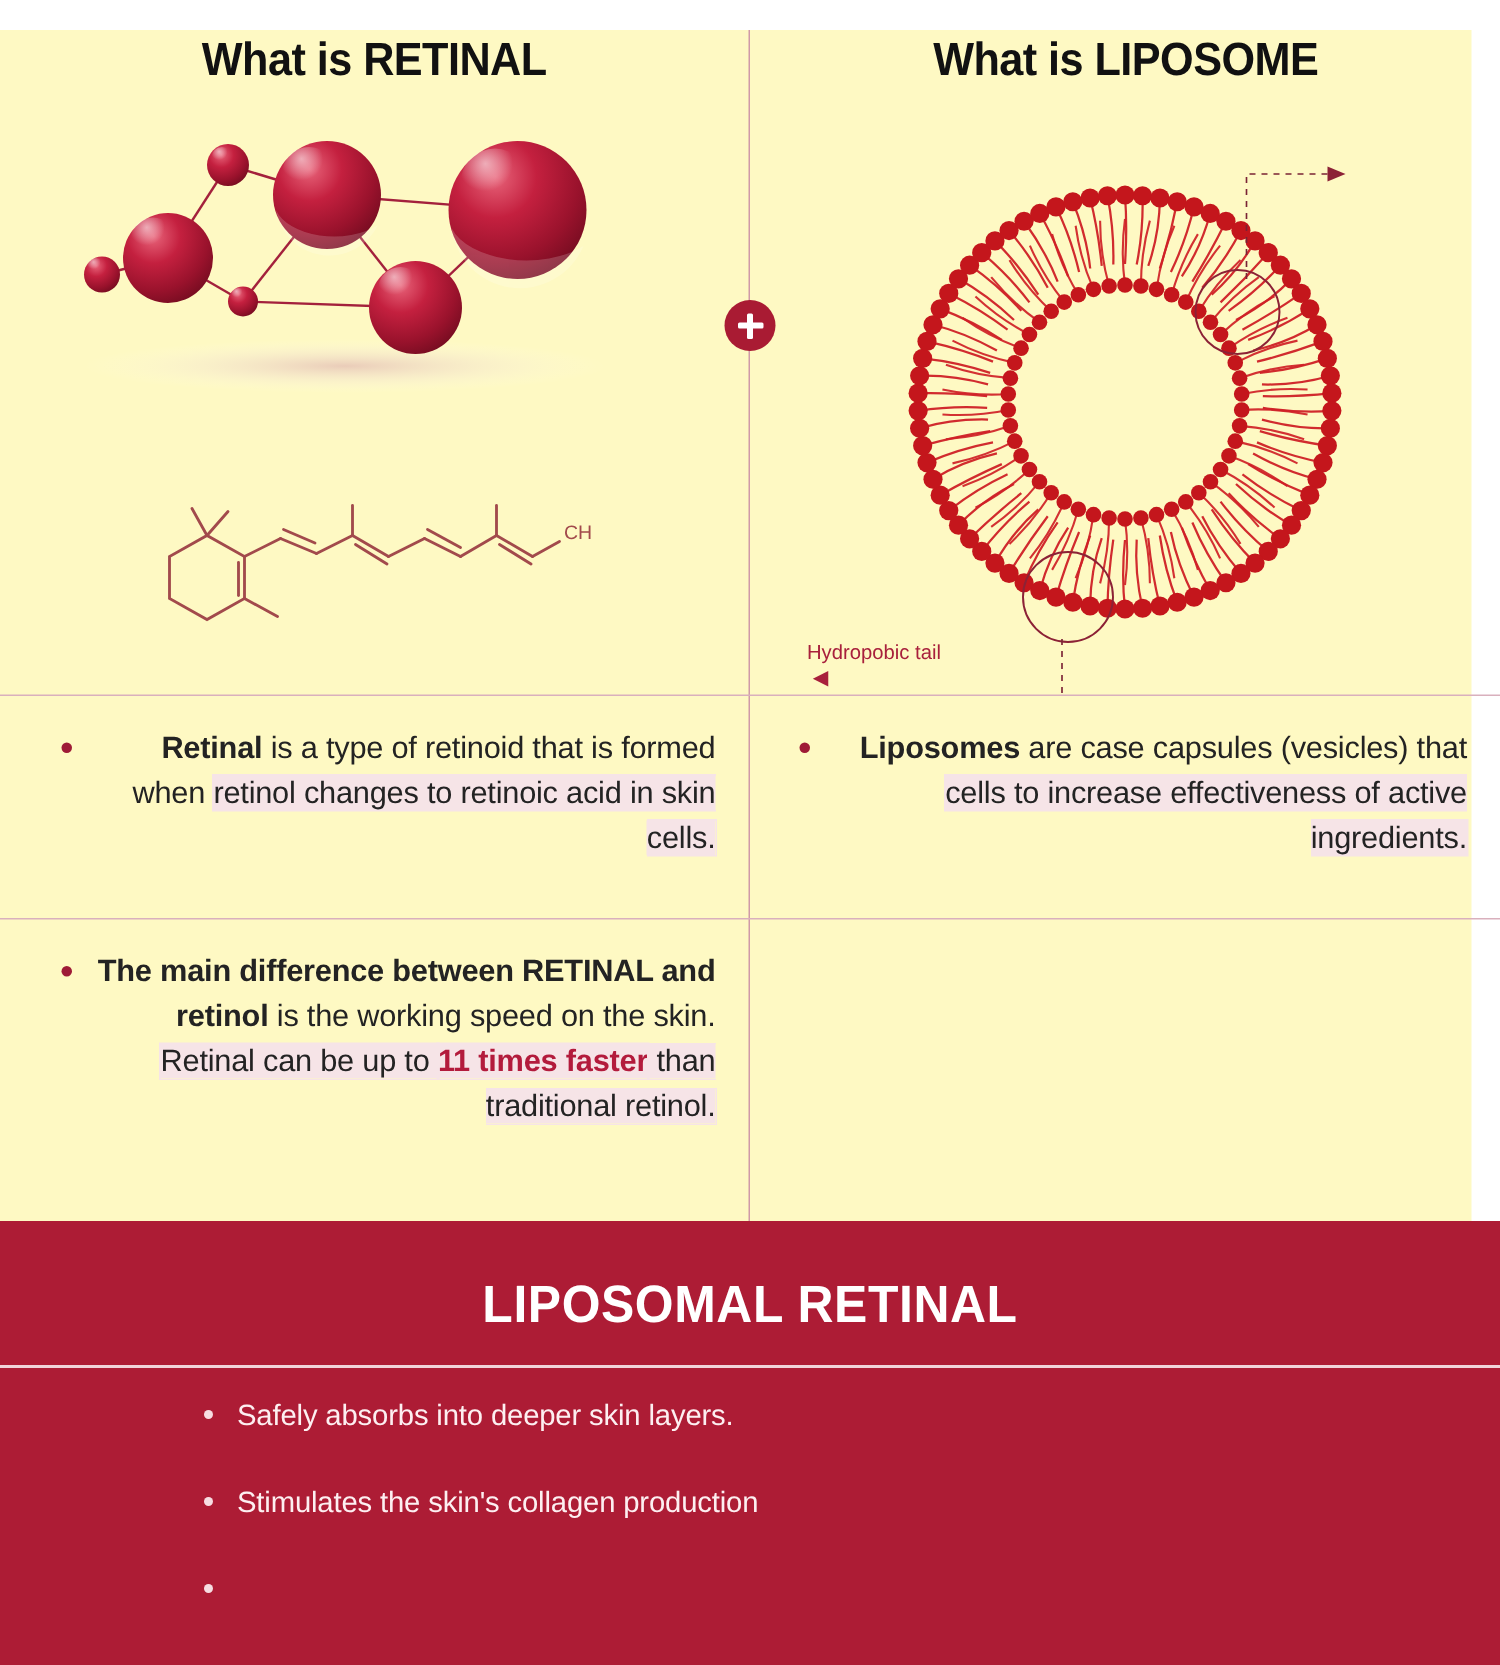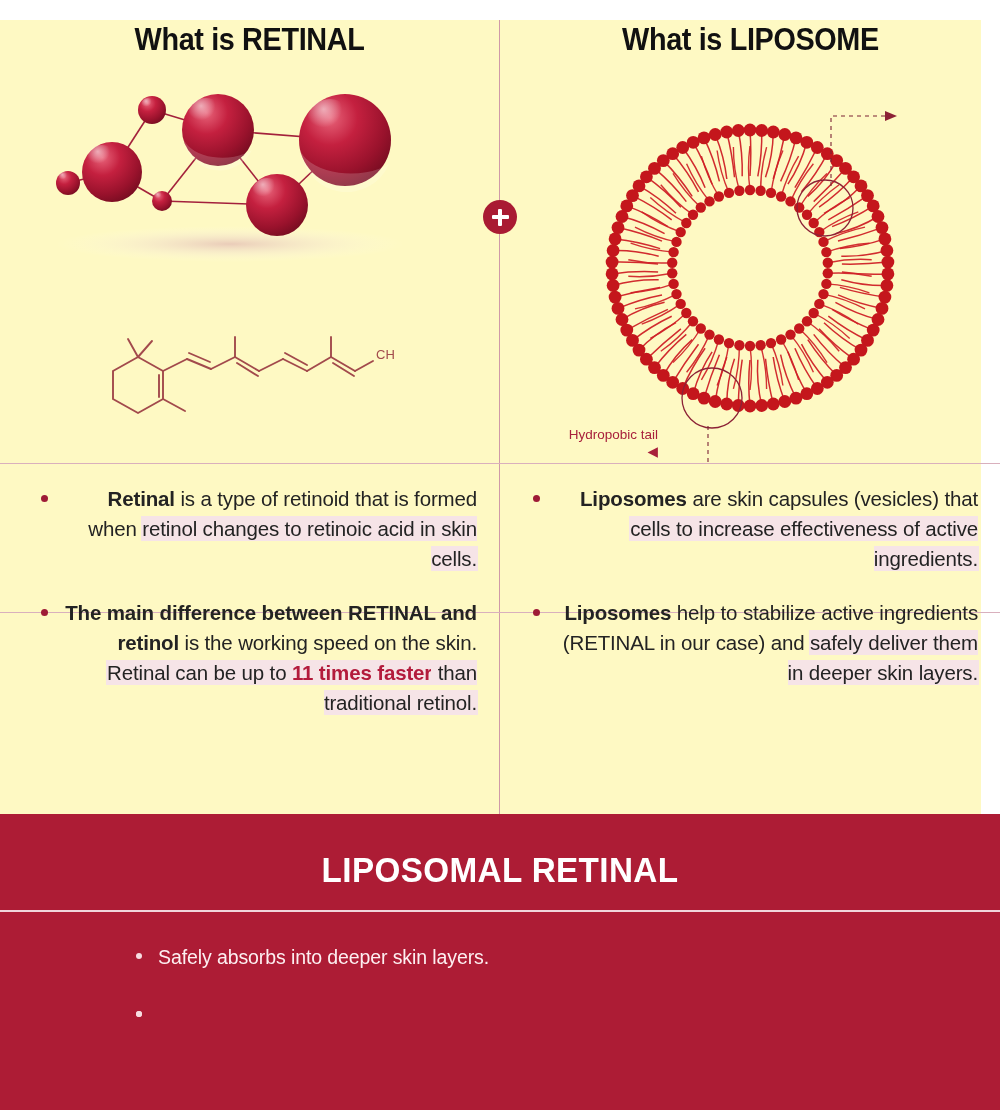--- a/index.html
+++ b/index.html
@@ -49,26 +49,26 @@
 
   
   .illus-left  { position: absolute; left: 0;   top: 48px; width: 499px; height: 395px; }
   .illus-right { position: absolute; left: 500px; top: 48px; width: 500px; height: 395px; }
 
   
   .lipo-label {
     position: absolute; color: #a8203c; font-size: 13.5px; line-height: 1.25;
     font-family: "Liberation Sans", sans-serif; white-space: pre-line;
   }
-  .lbl-hydrophobic { left: 538px; top: 390px; text-align: right; width: 120px; }
+  .lbl-hydrophobic { left: 538px; top: 390px; text-align: left; width: 120px; }
 
   
   .row { position: absolute; left: 0; width: 1000px; }
   .row.r1 { top: 444px; height: 148px; }
-  .row.r2 { top: 558px; height: 201px; }
+  .row.r2 { top: 593px; height: 201px; }
 
   .cell { position: absolute; top: 0; height: 100%; padding: 20px 22px 0 38px; text-align: right; }
   .cell.left  { left: 0;   width: 499px; }
   .cell.right { left: 500px; width: 500px; padding-left: 30px; }
 
   .bullet-block { position: relative; padding-left: 25px; }
   .bullet-dot {
     position: absolute; left: 3px; top: 11px;
     width: 7px; height: 7px; border-radius: 50%; background: #9e1b36;
   }
@@ -89,21 +89,21 @@
     text-align: center; color: #ffffff; font-weight: 700;
     font-size: 35px; letter-spacing: 0.4px;
     margin-top: 36px;
     font-family: "Liberation Sans", sans-serif;
     transform: scaleX(0.95);
   }
   .banner-rule {
     position: absolute; left: 0; top: 96px; width: 1000px; height: 2px;
     background: #f1d4da;
   }
-  .banner-list { position: absolute; left: 130px; top: 128px; width: 800px; }
+  .banner-list { position: absolute; left: 130px; top: 115px; width: 800px; }
   .banner-item {
     position: relative; padding-left: 28px;
     color: #fdeff1; font-size: 19.5px; line-height: 30px;
     font-family: "Liberation Sans", sans-serif;
     letter-spacing: -0.1px;
   }
   .banner-item + .banner-item { margin-top: 28px; }
   .banner-dot {
     position: absolute; left: 6px; top: 11px;
     width: 6px; height: 6px; border-radius: 50%; background: #f7dde2;
@@ -486,50 +486,45 @@
   <div class="row r1">
     <div class="cell left">
       <div class="bullet-block">
         <span class="bullet-dot"></span>
         <div class="btext"><span style="font-weight: 700;">Retinal</span><span> is a type of retinoid that is formed when </span><span class="hl">retinol changes to retinoic acid in skin cells.</span></div>
       </div>
     </div>
     <div class="cell right">
       <div class="bullet-block">
         <span class="bullet-dot"></span>
-        <div class="btext"><span style="font-weight: 700;">Liposomes</span><span> are skin capsules (vesicles) that </span><span class="hl">cells to increase effectiveness of active ingredients.</span></div>
+        <div class="btext"><span style="font-weight: 700;">Liposomes</span><span> are case capsules (vesicles) that </span><span class="hl">cells to increase effectiveness of active ingredients.</span></div>
       </div>
     </div>
   </div>
 
   <div class="row r2">
     <div class="cell left">
       <div class="bullet-block">
         <span class="bullet-dot"></span>
         <div class="btext"><span style="font-weight: 700;">The main difference between RETINAL and retinol</span><span> is the working speed  on the skin. </span><span class="hl">Retinal can be up to </span><span class="hl redbold">11 times faster</span><span class="hl"> than traditional retinol.</span></div>
-      </div>
-    </div>
-    <div class="cell right">
-      <div class="bullet-block">
-        <span class="bullet-dot"></span>
-        <div class="btext"><span style="font-weight: 700;">Liposomes</span><span> help to stabilize active ingredients (RETINAL in our case) and </span><span class="hl">safely deliver them in deeper skin layers.</span></div>
       </div>
     </div>
   </div>
 
   <div class="banner">
     <div class="banner-title">LIPOSOMAL RETINAL</div>
     <div class="banner-rule"></div>
     <div class="banner-list">
       <div class="banner-item">
         <span class="banner-dot"></span>
         <span>Safely absorbs into deeper skin layers.</span>
       </div>
       <div class="banner-item">
         <span class="banner-dot"></span>
+        <span>Stimulates the skin's collagen production</span>
       </div>
       <div class="banner-item">
         <span class="banner-dot"></span>
       </div>
     </div>
   </div>
 
 </div>
 
 </body></html>

